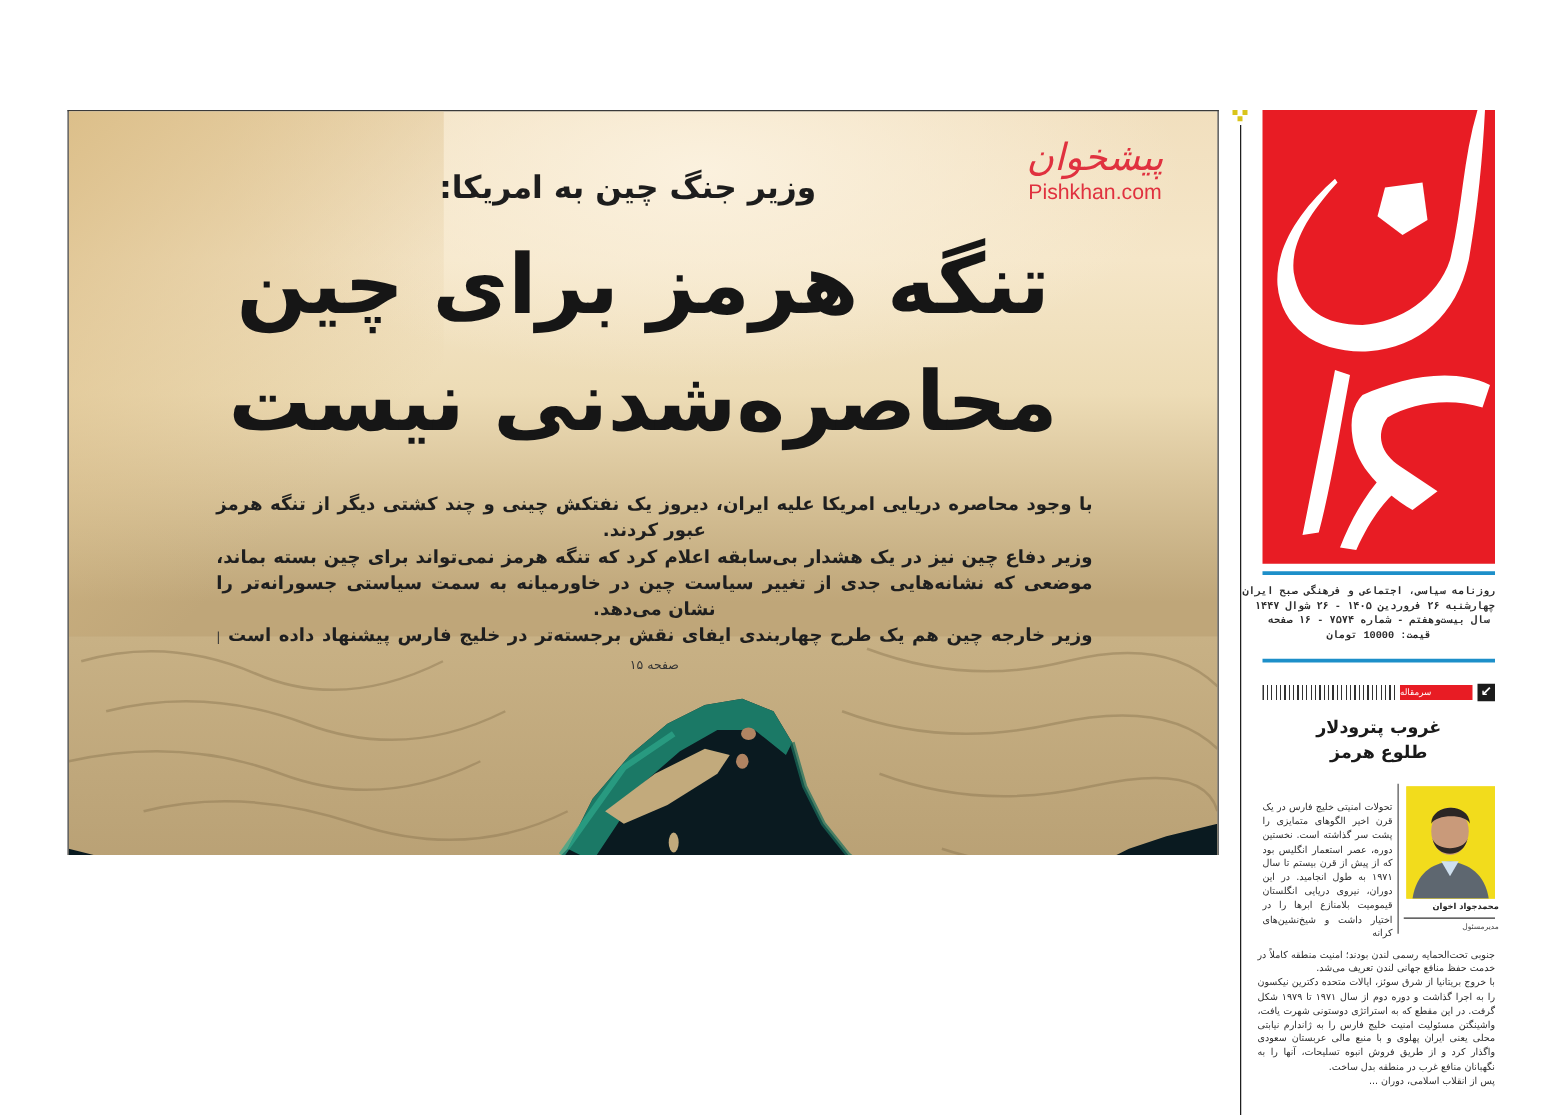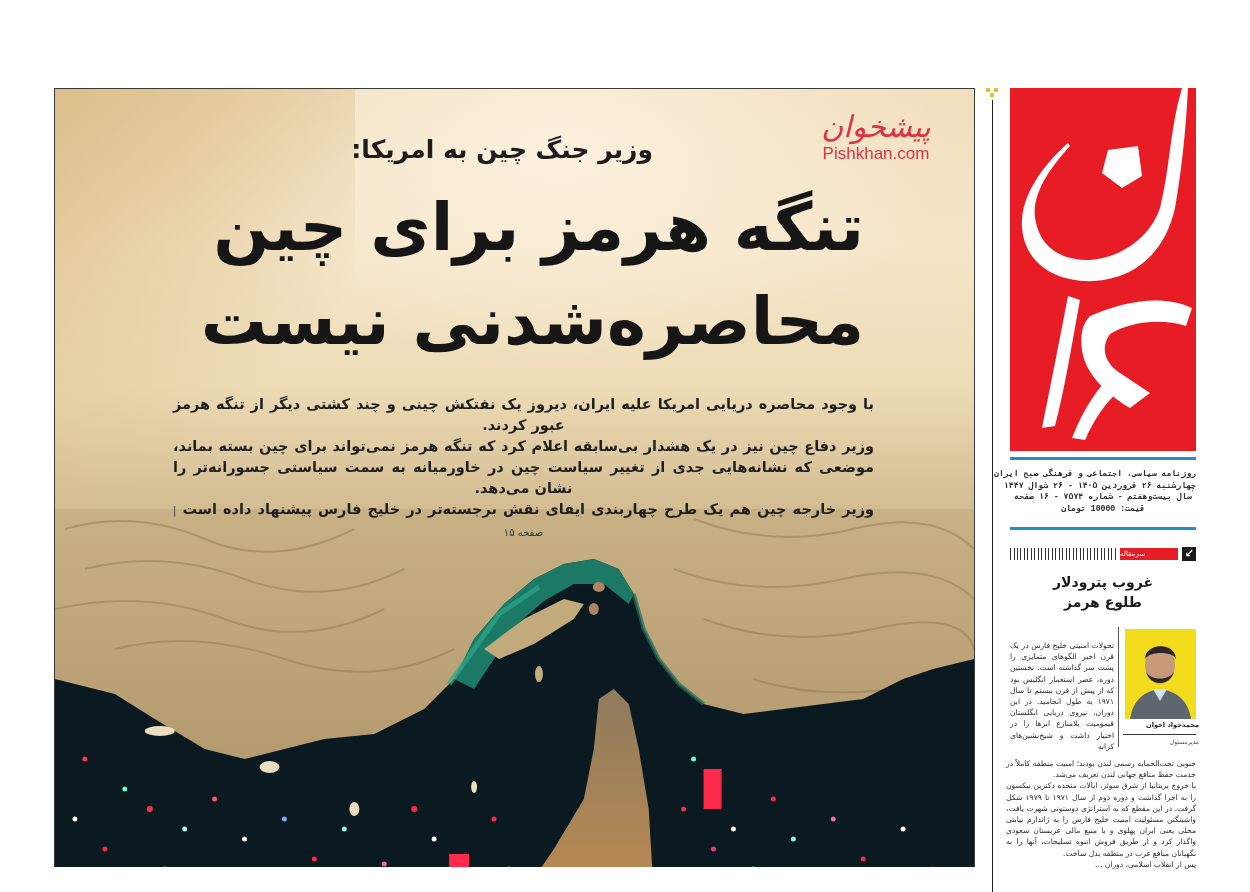--- a/index.html
+++ b/index.html
@@ -5,21 +5,21 @@
     * { box-sizing: border-box; margin: 0; padding: 0; }
     html, body {
       width: 1250px; height: 892px; overflow: hidden;
       background: #ffffff;
       font-family: "DejaVu Sans", sans-serif;
     }
     .page { position: relative; width: 1250px; height: 892px; background: #fff; }
 
     
     .main-panel {
-      position: absolute; left: 54px; top: 88px; width: 921px; height: 779px;
+      position: absolute; left: 54px; top: 88px; width: 921px; height: 596px;
       border: 1px solid #3a3a3a; border-bottom: none;
       overflow: hidden;
       background:
         radial-gradient(ellipse 60% 40% at 55% 8%, #fbf1de 0%, rgba(251,241,222,0) 70%),
         linear-gradient(180deg, #f1dfbe 0%, #f5e6c8 20%, #eddcb6 38%, #d9c49a 50%, #c8b185 60%, #bfa679 66%);
     }
     .main-panel .sky-left {
       position: absolute; left: 0; top: 0; width: 300px; height: 420px;
       background: linear-gradient(135deg, #dcbf8a 0%, rgba(220,191,138,0) 70%);
     }
@@ -42,21 +42,21 @@
     }
 
     
     .kicker {
       position: absolute; right: 321px; top: 46px;
       font-family: "DejaVu Sans", sans-serif; font-weight: bold; font-size: 25px;
       color: #1d1d1d; direction: rtl; white-space: nowrap;
     }
     .headline {
       position: absolute; left: 110px; right: 110px; top: 92px;
-      direction: rtl;
+      text-align: center; direction: rtl;
       font-family: "DejaVu Sans", sans-serif; font-weight: bold;
       color: #161616;
     }
     .headline .line {
       display: block; font-size: 66px; line-height: 94px; letter-spacing: -1px;
       white-space: nowrap;
     }
     .lead {
       position: absolute; left: 118px; right: 100px; top: 305px;
       direction: rtl; text-align: justify; text-align-last: center;

